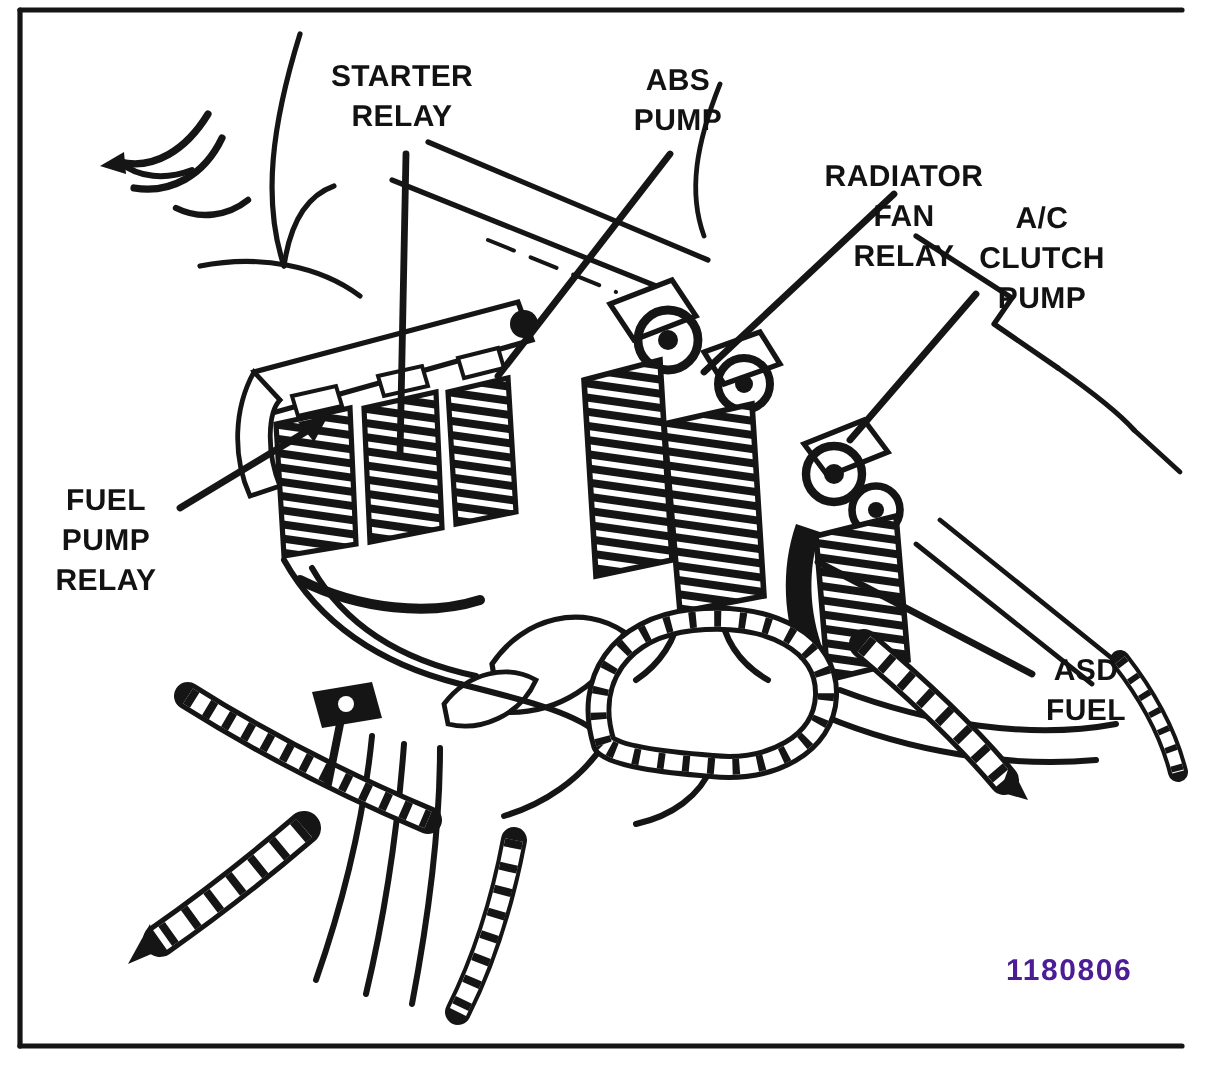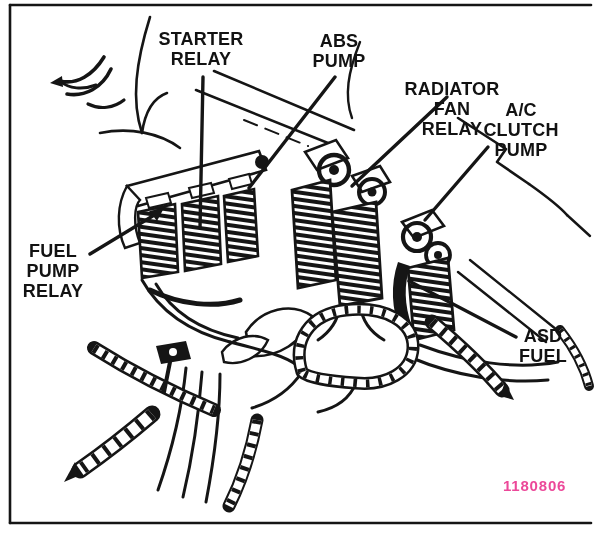--- a/index.html
+++ b/index.html
@@ -7,34 +7,34 @@
     position:relative;
     width:605px;height:535px;
     background:#ffffff;
     overflow:hidden;
     font-family:"Liberation Sans", sans-serif;
   }
   .label{
     position:absolute;
     transform:translateX(-50%);
     font-weight:bold;
-    font-size:18px;
+    font-size:15px;
     line-height:20px;
     letter-spacing:.2px;
     color:#121212;
     text-align:center;
     white-space:pre-line;
     user-select:none;
   }
   .fig-num{
     position:absolute;
     font-weight:bold;
     font-size:15px;
     letter-spacing:.8px;
-    color:#ec4899;
+    color:#4c1d95;
   }
   svg{position:absolute;left:0;top:0;}
   .ink{stroke:#151515;fill:none;stroke-linecap:round;stroke-linejoin:round;}
   .fill{fill:#151515;stroke:none;}
   .wht{fill:#ffffff;stroke:#151515;}
 </style>
 </head>
 <body>
 
 <div id="stage">

